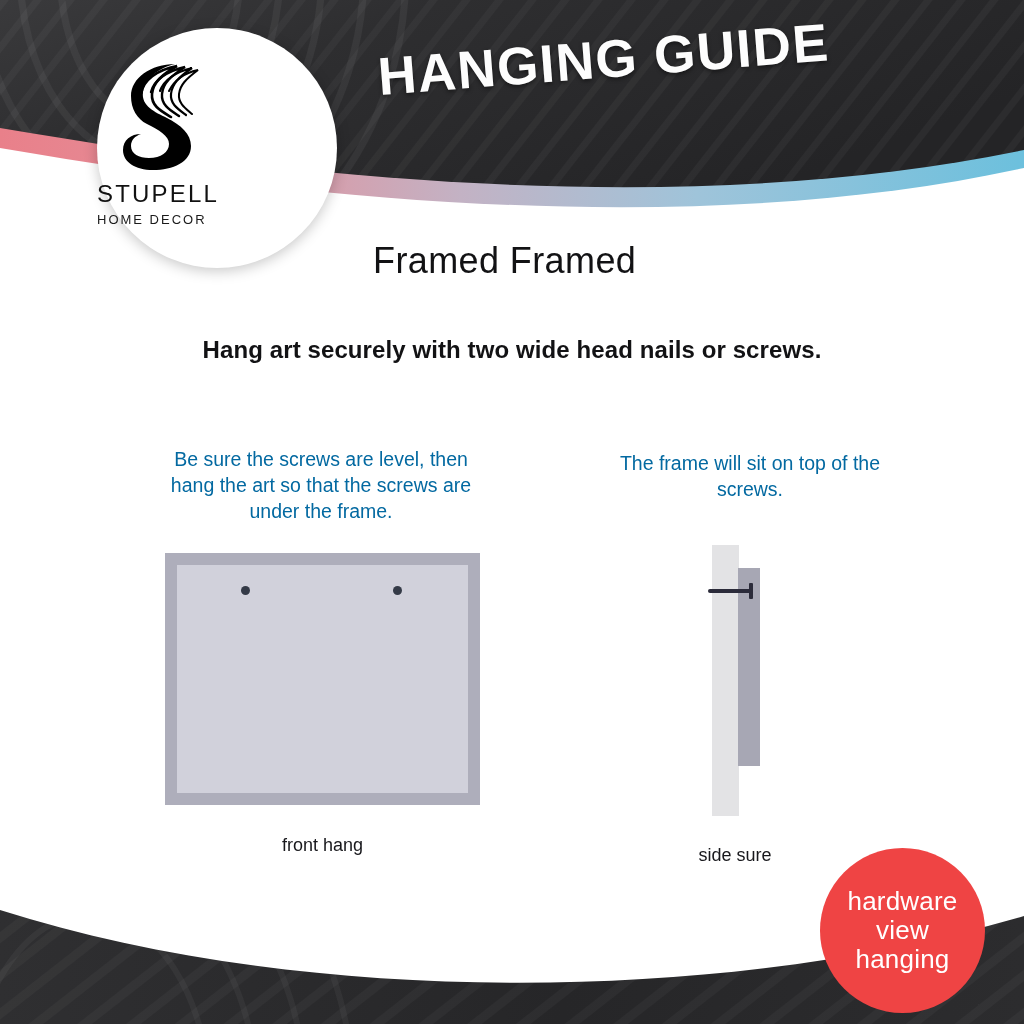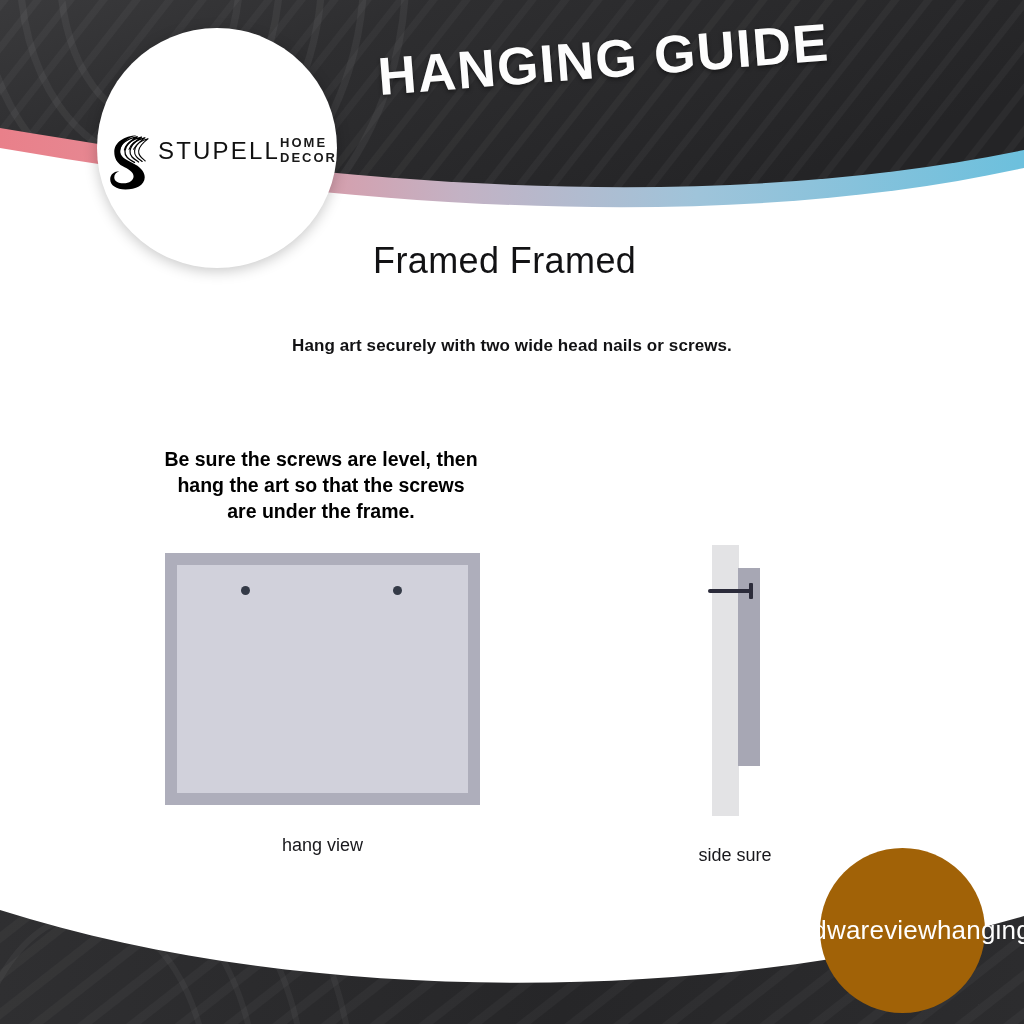--- a/index.html
+++ b/index.html
@@ -12,53 +12,53 @@
 
   
   .topwave{position:absolute;left:0;top:0;width:1024px;height:230px;}
   .botwave{position:absolute;left:0;bottom:0;width:1024px;height:130px;}
 
   
   .logo-badge{
     position:absolute;left:97px;top:28px;width:240px;height:240px;
     border-radius:50%;background:#ffffff;
     box-shadow:0 3px 14px rgba(0,0,0,.22);
-    display:flex;flex-direction:row;align-items:center;justify-content:flex-start;
+    display:flex;flex-direction:column;align-items:flex-start;justify-content:flex-start;
   }
   .logo-mark{width:120px;height:120px;margin-top:26px;}
   .logo-name{
     font-size:24px;letter-spacing:2.2px;color:#111;margin-top:6px;font-weight:400;
     font-family:"Liberation Sans", sans-serif;
   }
   .logo-sub{
-    font-size:13px;letter-spacing:2.0px;color:#1a1a1a;margin-top:4px;font-weight:700;
+    font-size:13px;letter-spacing:2.0px;color:#1a1a1a;margin-top:4px;font-weight:400;
   }
 
   
   .title{
     position:absolute;left:378px;top:46px;
     font-size:53px;font-weight:700;color:#fdfdfd;letter-spacing:1.5px;
     transform:rotate(-4.4deg);transform-origin:left center;
     text-shadow:0 2px 4px rgba(0,0,0,.45);
     white-space:nowrap;
   }
 
   
   .subtitle{
     position:absolute;left:373px;top:240px;
     font-size:36px;font-weight:400;color:#121214;letter-spacing:.4px;white-space:nowrap;
   }
   .lead{
     position:absolute;left:0;right:0;top:336px;text-align:center;
-    font-size:17px;font-weight:600;color:#121214;letter-spacing:.1px;
+    font-size:24px;font-weight:600;color:#121214;letter-spacing:.1px;
   }
 
   
   .cap{
-    position:absolute;font-size:19.5px;font-weight:700;color:#000000;line-height:1.34;
+    position:absolute;font-size:19.5px;font-weight:400;color:#0369a1;line-height:1.34;
   }
   .cap-left{left:163px;top:446px;width:316px;text-align:center;}
   .cap-right{left:600px;top:450px;width:300px;text-align:center;}
 
   
   .frontview{position:absolute;left:165px;top:553px;width:315px;height:252px;}
   .fv-outer{
     position:absolute;inset:0;background:#aeaebb;
   }
   .fv-inner{
@@ -79,21 +79,21 @@
   .sv-nail-head{position:absolute;left:44px;top:38px;width:4px;height:16px;background:#2b2b3a;border-radius:1px;}
 
   
   .vlabel{position:absolute;font-size:18px;font-weight:400;color:#18181c;text-align:center;}
   .vlabel-front{left:165px;top:835px;width:315px;}
   .vlabel-side{left:655px;top:845px;width:160px;}
 
   
   .hf-badge{
     position:absolute;left:820px;top:848px;width:165px;height:165px;border-radius:50%;
-    background:#a16207;display:flex;flex-direction:row;align-items:center;justify-content:center;
+    background:#ef4444;display:flex;flex-direction:column;align-items:center;justify-content:center;
     color:#ffffff;line-height:1.12;
   }
   .hf-badge span{display:block;font-size:26px;font-weight:400;text-align:center;letter-spacing:.2px;}
 </style>
 </head>
 <body>
 
 <div class="stage">
 
   <svg class="topwave" viewBox="0 0 1024 230" preserveAspectRatio="none">
@@ -153,28 +153,29 @@
     <div class="logo-name">STUPELL</div>
     <div class="logo-sub">HOME DECOR</div>
   </div>
 
   <div class="title">HANGING GUIDE</div>
 
   <div class="subtitle">Framed Framed</div>
   <div class="lead">Hang art securely with two wide head nails or screws.</div>
 
   <div class="cap cap-left">Be sure the screws are level, then hang the art so that the screws are under the frame.</div>
+  <div class="cap cap-right">The frame will sit on top of the screws.</div>
 
   <div class="frontview">
     <div class="fv-outer"></div>
     <div class="fv-inner"></div>
     <div class="screw-dot a"></div>
     <div class="screw-dot b"></div>
   </div>
-  <div class="vlabel vlabel-front">hang view</div>
+  <div class="vlabel vlabel-front">front hang</div>
 
   <div class="sideview">
     <div class="sv-wall"></div>
     <div class="sv-frame"></div>
     <div class="sv-nail-shaft"></div>
     <div class="sv-nail-head"></div>
   </div>
   <div class="vlabel vlabel-side">side sure</div>
 
   <svg class="botwave" viewBox="0 0 1024 130" preserveAspectRatio="none">

